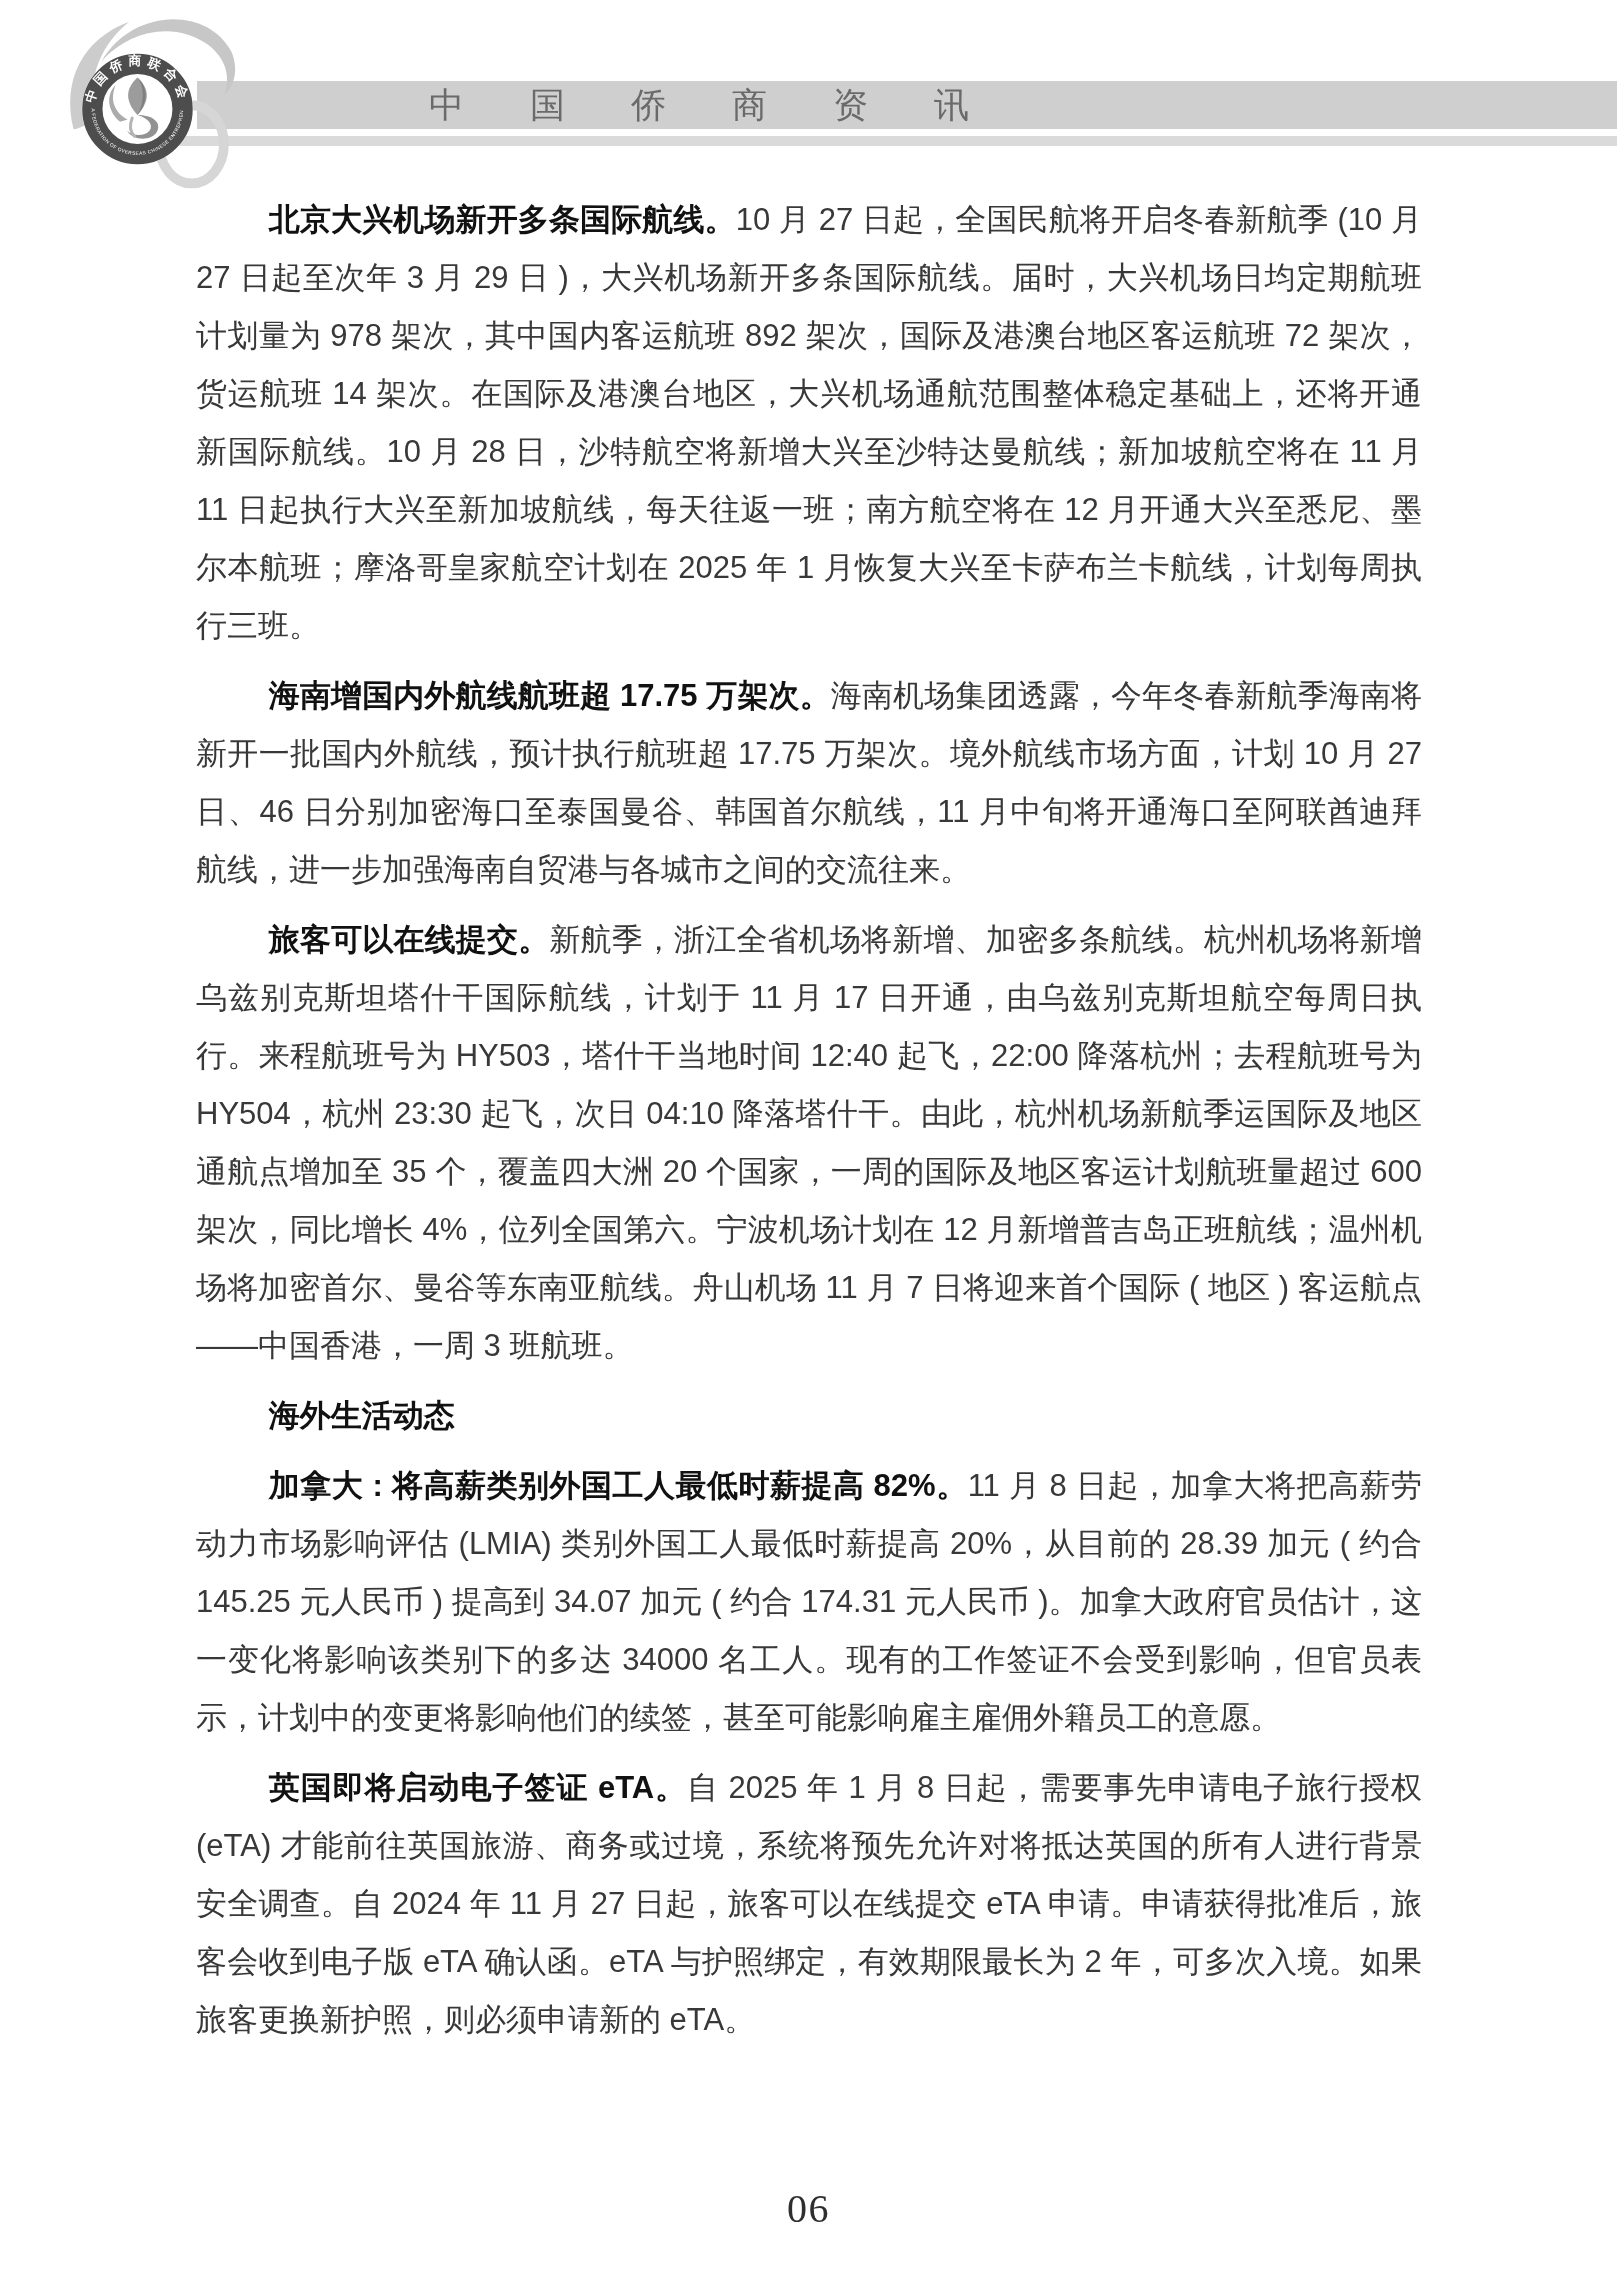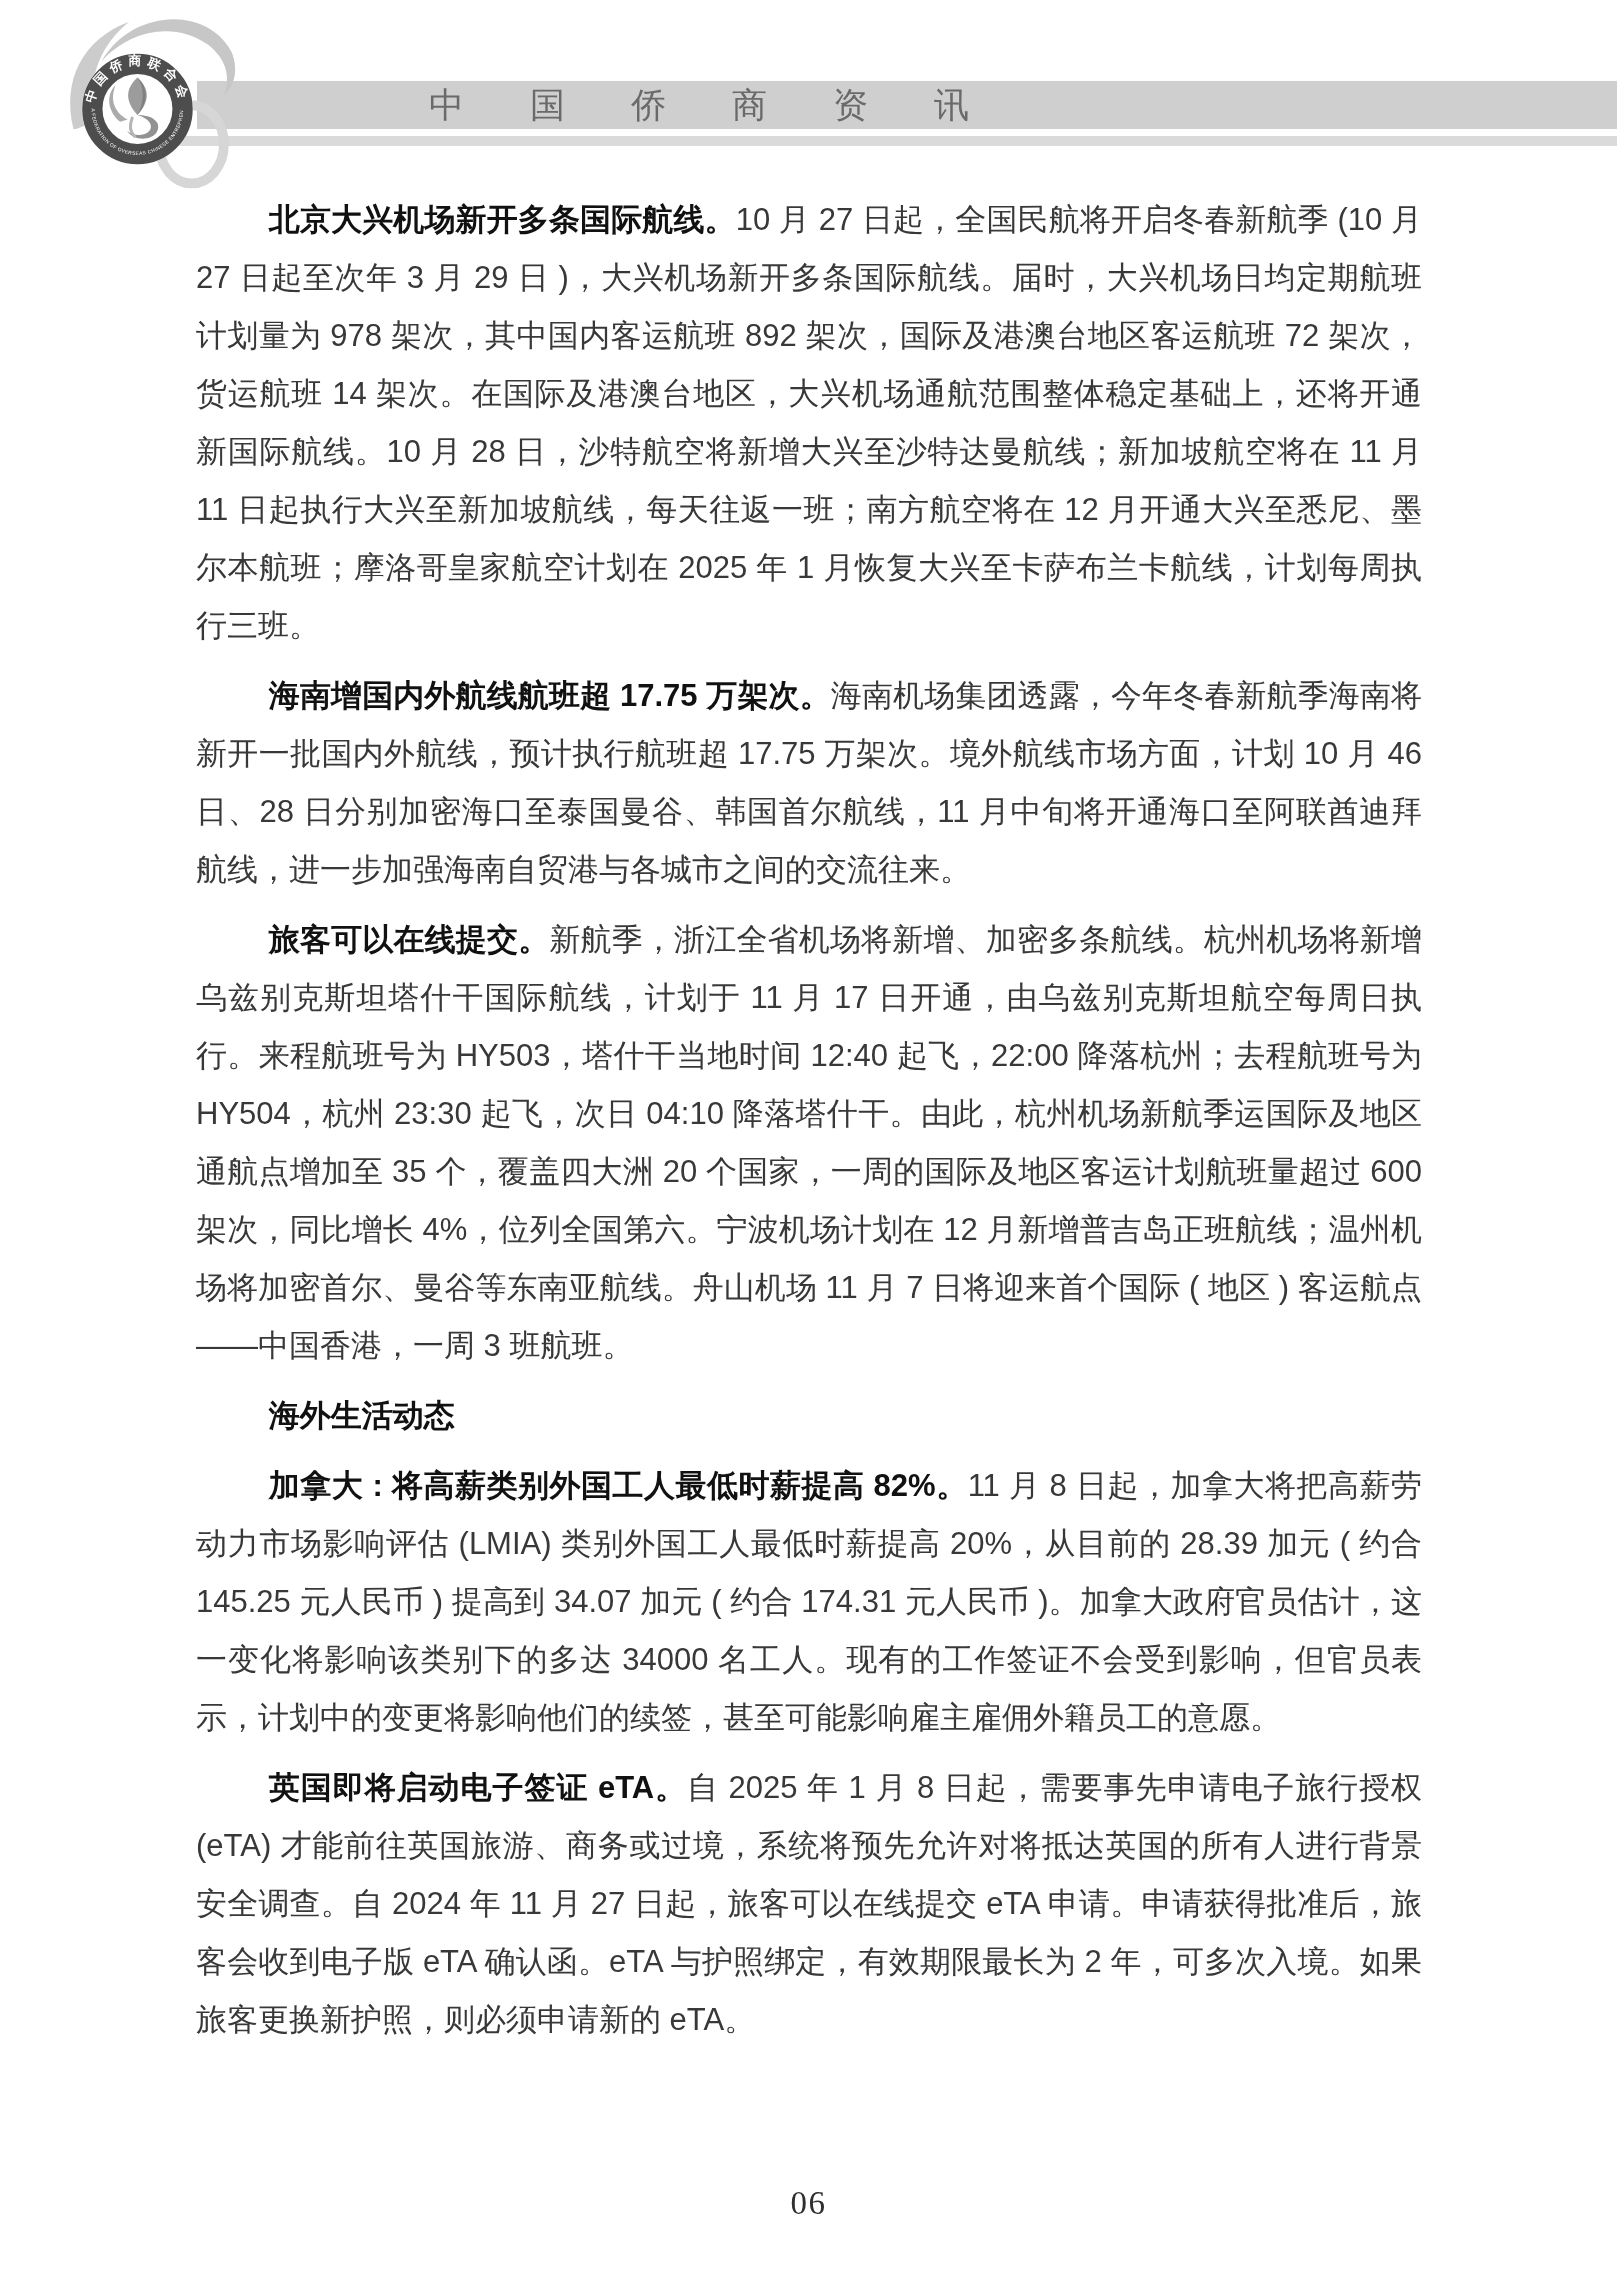--- a/index.html
+++ b/index.html
@@ -54,21 +54,21 @@
   }
   .para { margin: 12px; text-indent: 2.35em; }
   .para .bold { font-weight: 700; color: #111111; }
 
   
   .page-number {
     position: absolute;
     left: 0; right: 0; top: 2185px;
     text-align: center;
     font-family: "Liberation Serif", serif;
-    font-size: 33px;
+    font-size: 40px;
     letter-spacing: 1.5px;
     color: #2f2f2f;
   }
 </style>
 </head>
 <body>
 
 <div class="page">
 
   <div class="masthead-bar"></div>
@@ -105,21 +105,21 @@
         <path d="M 80,155 C 64,142 60,120 74,106 C 66,126 72,142 90,152 Z" fill="#ababab"></path>
         <path d="M 103,146 C 126,146 136,158 128,170 C 119,181 97,180 89,167
                  C 96,174 112,175 119,167 C 125,159 117,150 103,146 Z" fill="#929292"></path>
         <path d="M 96,150 C 92,160 93,168 99,174" stroke="#b5b5b5" stroke-width="4" fill="none" stroke-linecap="round"></path>
       </g>
     </svg>
   </div>
 
   <div class="body-text">
       <p class="para"><span class="bold">北京大兴机场新开多条国际航线。</span><span>10 月 27 日起，全国民航将开启冬春新航季 (10 月 27 日起至次年 3 月 29 日 )，大兴机场新开多条国际航线。届时，大兴机场日均定期航班计划量为 978 架次，其中国内客运航班 892 架次，国际及港澳台地区客运航班 72 架次，货运航班 14 架次。在国际及港澳台地区，大兴机场通航范围整体稳定基础上，还将开通新国际航线。10 月 28 日，沙特航空将新增大兴至沙特达曼航线；新加坡航空将在 11 月 11 日起执行大兴至新加坡航线，每天往返一班；南方航空将在 12 月开通大兴至悉尼、墨尔本航班；摩洛哥皇家航空计划在 2025 年 1 月恢复大兴至卡萨布兰卡航线，计划每周执行三班。</span></p>
-      <p class="para"><span class="bold">海南增国内外航线航班超 17.75 万架次。</span><span>海南机场集团透露，今年冬春新航季海南将新开一批国内外航线，预计执行航班超 17.75 万架次。境外航线市场方面，计划 10 月 46 日、28 日分别加密海口至泰国曼谷、韩国首尔航线，11 月中旬将开通海口至阿联酋迪拜航线，进一步加强海南自贸港与各城市之间的交流往来。</span></p>
+      <p class="para"><span class="bold">海南增国内外航线航班超 17.75 万架次。</span><span>海南机场集团透露，今年冬春新航季海南将新开一批国内外航线，预计执行航班超 17.75 万架次。境外航线市场方面，计划 10 月 27 日、46 日分别加密海口至泰国曼谷、韩国首尔航线，11 月中旬将开通海口至阿联酋迪拜航线，进一步加强海南自贸港与各城市之间的交流往来。</span></p>
       <p class="para"><span class="bold">旅客可以在线提交。</span><span>新航季，浙江全省机场将新增、加密多条航线。杭州机场将新增乌兹别克斯坦塔什干国际航线，计划于 11 月 17 日开通，由乌兹别克斯坦航空每周日执行。来程航班号为 HY503，塔什干当地时间 12:40 起飞，22:00 降落杭州；去程航班号为 HY504，杭州 23:30 起飞，次日 04:10 降落塔什干。由此，杭州机场新航季运国际及地区通航点增加至 35 个，覆盖四大洲 20 个国家，一周的国际及地区客运计划航班量超过 600 架次，同比增长 4%，位列全国第六。宁波机场计划在 12 月新增普吉岛正班航线；温州机场将加密首尔、曼谷等东南亚航线。舟山机场 11 月 7 日将迎来首个国际 ( 地区 ) 客运航点——中国香港，一周 3 班航班。</span></p>
       <p class="para"><span class="bold">海外生活动态</span></p>
       <p class="para"><span class="bold">加拿大 : 将高薪类别外国工人最低时薪提高 82%。</span><span>11 月 8 日起，加拿大将把高薪劳动力市场影响评估 (LMIA) 类别外国工人最低时薪提高 20%，从目前的 28.39 加元 ( 约合 145.25 元人民币 ) 提高到 34.07 加元 ( 约合 174.31 元人民币 )。加拿大政府官员估计，这一变化将影响该类别下的多达 34000 名工人。现有的工作签证不会受到影响，但官员表示，计划中的变更将影响他们的续签，甚至可能影响雇主雇佣外籍员工的意愿。</span></p>
       <p class="para"><span class="bold">英国即将启动电子签证 eTA。</span><span>自 2025 年 1 月 8 日起，需要事先申请电子旅行授权 (eTA) 才能前往英国旅游、商务或过境，系统将预先允许对将抵达英国的所有人进行背景安全调查。自 2024 年 11 月 27 日起，旅客可以在线提交 eTA 申请。申请获得批准后，旅客会收到电子版 eTA 确认函。eTA 与护照绑定，有效期限最长为 2 年，可多次入境。如果旅客更换新护照，则必须申请新的 eTA。</span></p>
     </div>
 
   <div class="page-number">06</div>
 
 </div>
 

